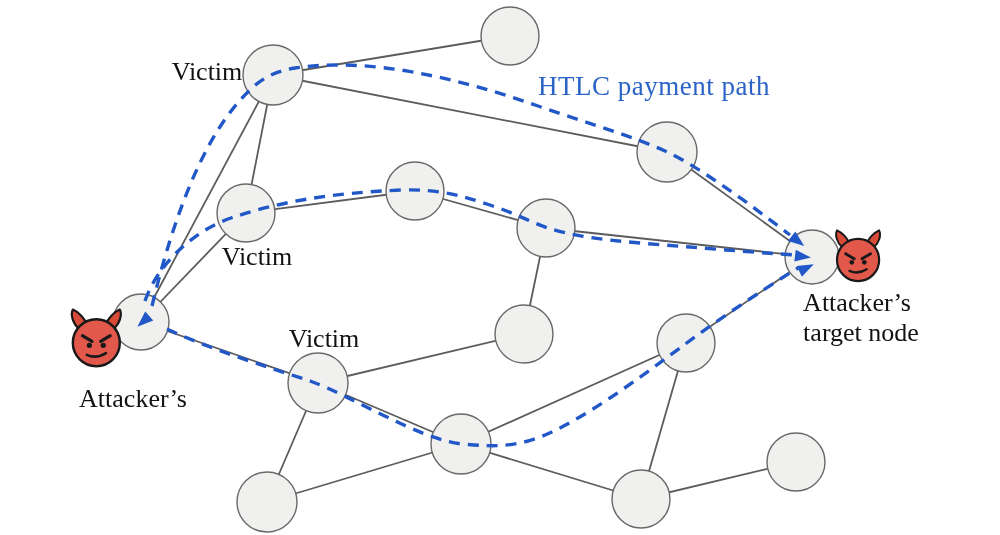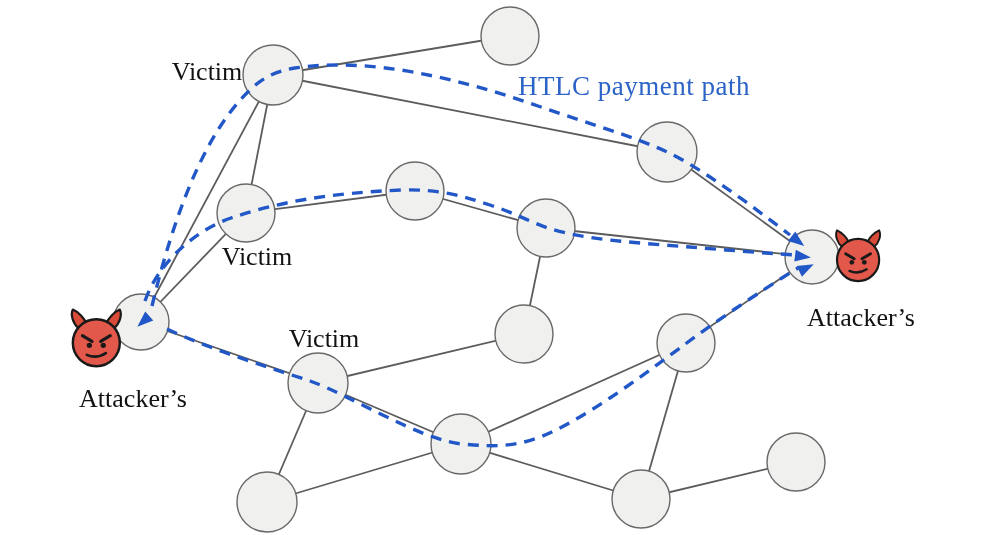--- a/index.html
+++ b/index.html
@@ -15,21 +15,21 @@
   .horn  { fill:#d84b38; stroke:#191919; stroke-width:2.5; stroke-linejoin:round; }
   .face  { fill:#e2584a; stroke:#191919; stroke-width:2.8; }
   .brow  { stroke:#191919; stroke-width:3.6; stroke-linecap:round; fill:none; }
   .eye   { fill:#191919; }
   .mouth { fill:none; stroke:#191919; stroke-width:3; stroke-linecap:round; }
   .lbl {
     position:absolute; transform:translate(-50%,-50%);
     white-space:nowrap; color:#121212; font-size:26px; line-height:1.15;
     text-align:left; user-select:none;
   }
-  .lbl-blue { color:#2b63c7; font-size:27px; letter-spacing:0.5px; }
+  .lbl-blue { color:#2b63c7; font-size:27px; letter-spacing:0.5px;margin-left:20px; }
 </style>
 </head>
 <body>
 
 <div id="stage">
   <svg id="net" width="1000" height="535" viewBox="0 0 1000 535">
       <line x1="510" y1="36" x2="273" y2="75" class="edge"></line>
       <line x1="273" y1="75" x2="246" y2="213" class="edge"></line>
       <line x1="273" y1="75" x2="141" y2="322" class="edge"></line>
       <line x1="273" y1="75" x2="667" y2="152" class="edge"></line>
@@ -98,14 +98,15 @@
   <div class="lbl" style="left: 324px; top: 339px;">Victim</div>
 
   <div class="lbl lbl-blue" style="left: 634px; top: 87px;">HTLC payment path</div>
 
   <div class="lbl" style="left: 133px; top: 399px;">
     <div>Attacker’s</div>
   </div>
 
   <div class="lbl" style="left: 861px; top: 318px;">
     <div>Attacker’s</div>
+    <div>target node</div>
   </div>
 </div>
 
 </body></html>

